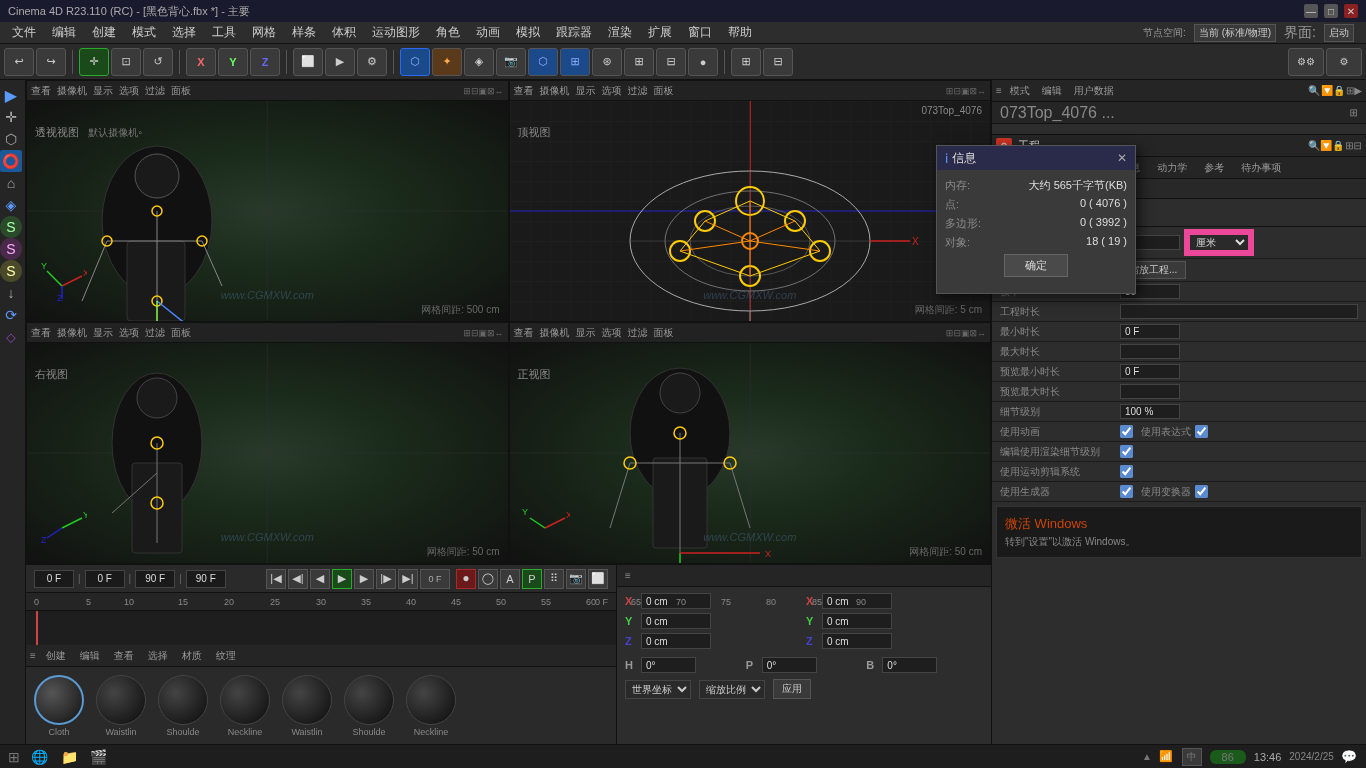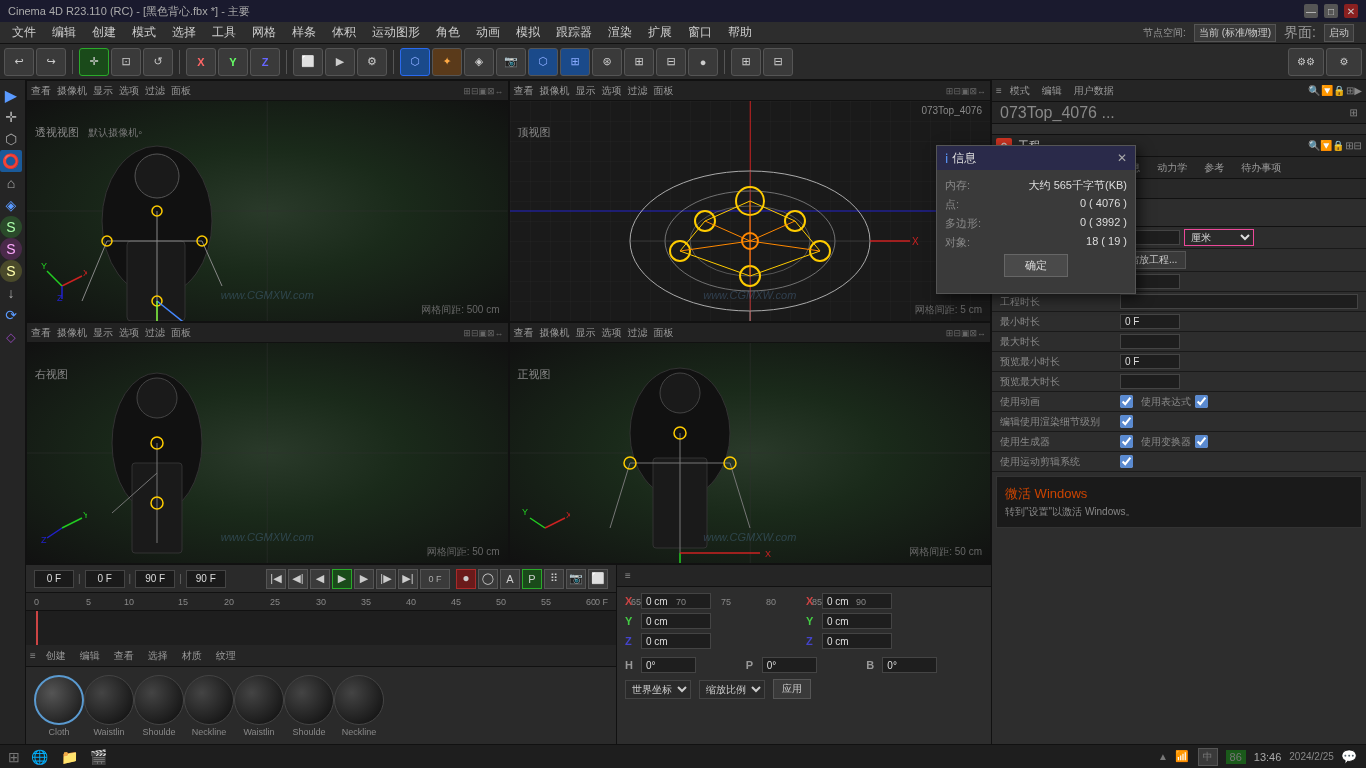--- a/index.html
+++ b/index.html
@@ -304,21 +304,21 @@
     .prop-input {
       background: #1e1e1e;
       border: 1px solid #444;
       color: #ddd;
       font-size: 10px;
       padding: 1px 4px;
       width: 60px;
     }
     .prop-select {
       background: #2a2a2a;
-      border: 1px solid #ec4899;
+      border: 6px solid #ec4899;
       color: #ddd;
       font-size: 10px;
       padding: 1px 2px;
       width: 70px;
     }
     .prop-checkbox {
       accent-color: #5a8ad0;
     }
     .prop-btn {
       background: #3a3a3a;
@@ -394,20 +394,21 @@
       color: #999;
       cursor: pointer;
       padding: 0 4px;
     }
 
     #material-list {
       flex: 1;
       display: flex;
       align-items: center;
       padding: 4px 8px;
+      gap: 12px;
       overflow-x: auto;
     }
 
     .material-item {
       display: flex;
       flex-direction: column;
       align-items: center;
       gap: 2px;
       cursor: pointer;
     }
@@ -1124,44 +1125,50 @@
             <input class="prop-input" value="0 F" style="">
           </div>
         </div>
         <div class="prop-row">
           <span class="prop-label">预览最大时长</span>
           <div class="prop-value">
             <input class="prop-input" value="" style="">
           </div>
         </div>
         <div class="prop-row">
+          <span class="prop-label">细节级别</span>
+          <div class="prop-value">
+            <input class="prop-input" value="100 %" style="width: 60px;">
+          </div>
+        </div>
+        <div class="prop-row">
           <span class="prop-label">使用动画</span>
           <div class="prop-value">
             <input type="checkbox" class="prop-checkbox" checked="" style="">
             <span style="font-size:10px;color:#888;margin-left:4px;">使用表达式</span>
             <input type="checkbox" class="prop-checkbox" checked="" style="">
           </div>
         </div>
         <div class="prop-row">
           <span class="prop-label">编辑使用渲染细节级别</span>
           <div class="prop-value">
             <input type="checkbox" class="prop-checkbox" checked="" style="">
           </div>
         </div>
         <div class="prop-row">
+          <span class="prop-label">使用运动剪辑系统</span>
+          <div class="prop-value">
+            <input type="checkbox" class="prop-checkbox" checked="" style="">
+          </div>
+        </div>
+        <div class="prop-row">
           <span class="prop-label">使用生成器</span>
           <div class="prop-value">
             <input type="checkbox" class="prop-checkbox" checked="" style="">
             <span style="font-size:10px;color:#888;margin-left:4px;">使用变换器</span>
-            <input type="checkbox" class="prop-checkbox" checked="" style="">
-          </div>
-        </div>
-        <div class="prop-row">
-          <span class="prop-label">使用运动剪辑系统</span>
-          <div class="prop-value">
             <input type="checkbox" class="prop-checkbox" checked="" style="">
           </div>
         </div>
 
         <div style="padding:8px;background:#1a1a1a;margin:4px;border:1px solid #333;">
           <div style="font-size:13px;font-weight:normal;color:#cc4400;">微活 Windows</div>
           <div style="font-size:10px;color:#888;margin-top:2px;">转到"设置"以激活 Windows。</div>
         </div>
       </div>
     </div>
@@ -1169,21 +1176,21 @@
 
   <div id="statusbar">
     <span style="font-size:14px;">⊞</span>
     <span style="font-size:14px;color:#00aa44;">🌐</span>
     <span style="font-size:14px;color:#ffaa00;">📁</span>
     <span style="font-size:14px;">🎬</span>
     <div style="margin-left:auto;display:flex;align-items:center;gap:8px;">
       <span style="font-size:10px;">▲</span>
       <span style="font-size:11px;">📶</span>
       <span style="font-size:10px;background:#3a3a3a;padding:1px 4px;border:1px solid #555;">中</span>
-      <span style="font-size:11px;background:#1a5a1a;padding:1px 4px;border-radius:0;">86</span>
+      <span style="font-size:11px;background:#1a5a1a;padding:1px 12px;border-radius:6px;">86</span>
       <span style="font-size:11px;color:#aaa;">13:46</span>
       <span style="font-size:10px;color:#888;">2024/2/25</span>
       <span style="font-size:13px;">💬</span>
     </div>
   </div>
 </div>
 
 <div id="info-dialog">
   <div id="info-dialog-title">
     <div style="display:flex;align-items:center;gap:4px;">

